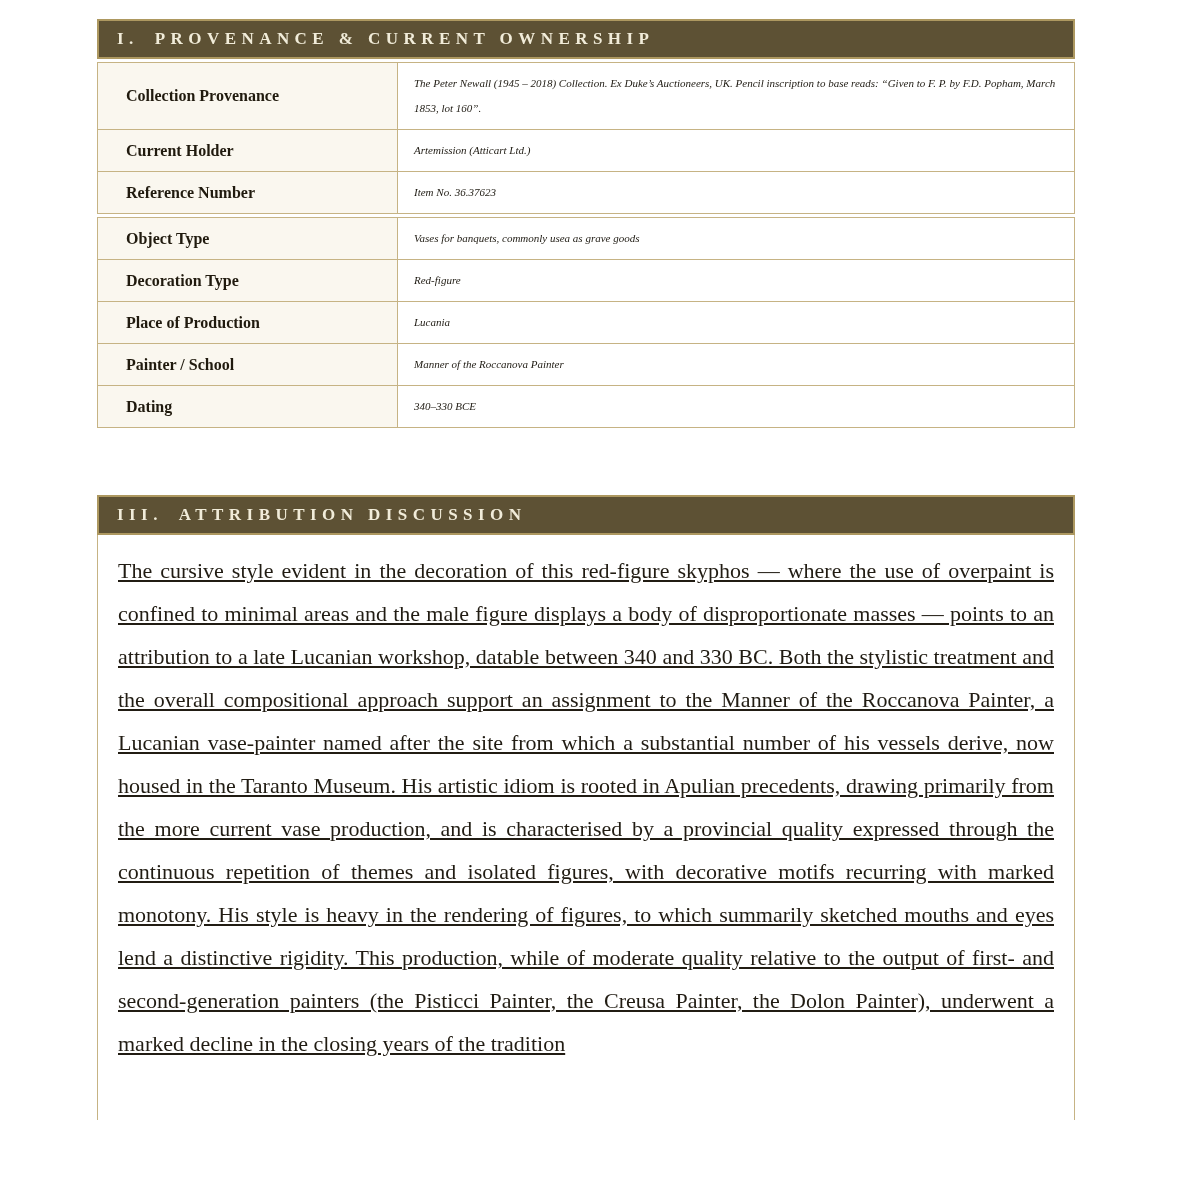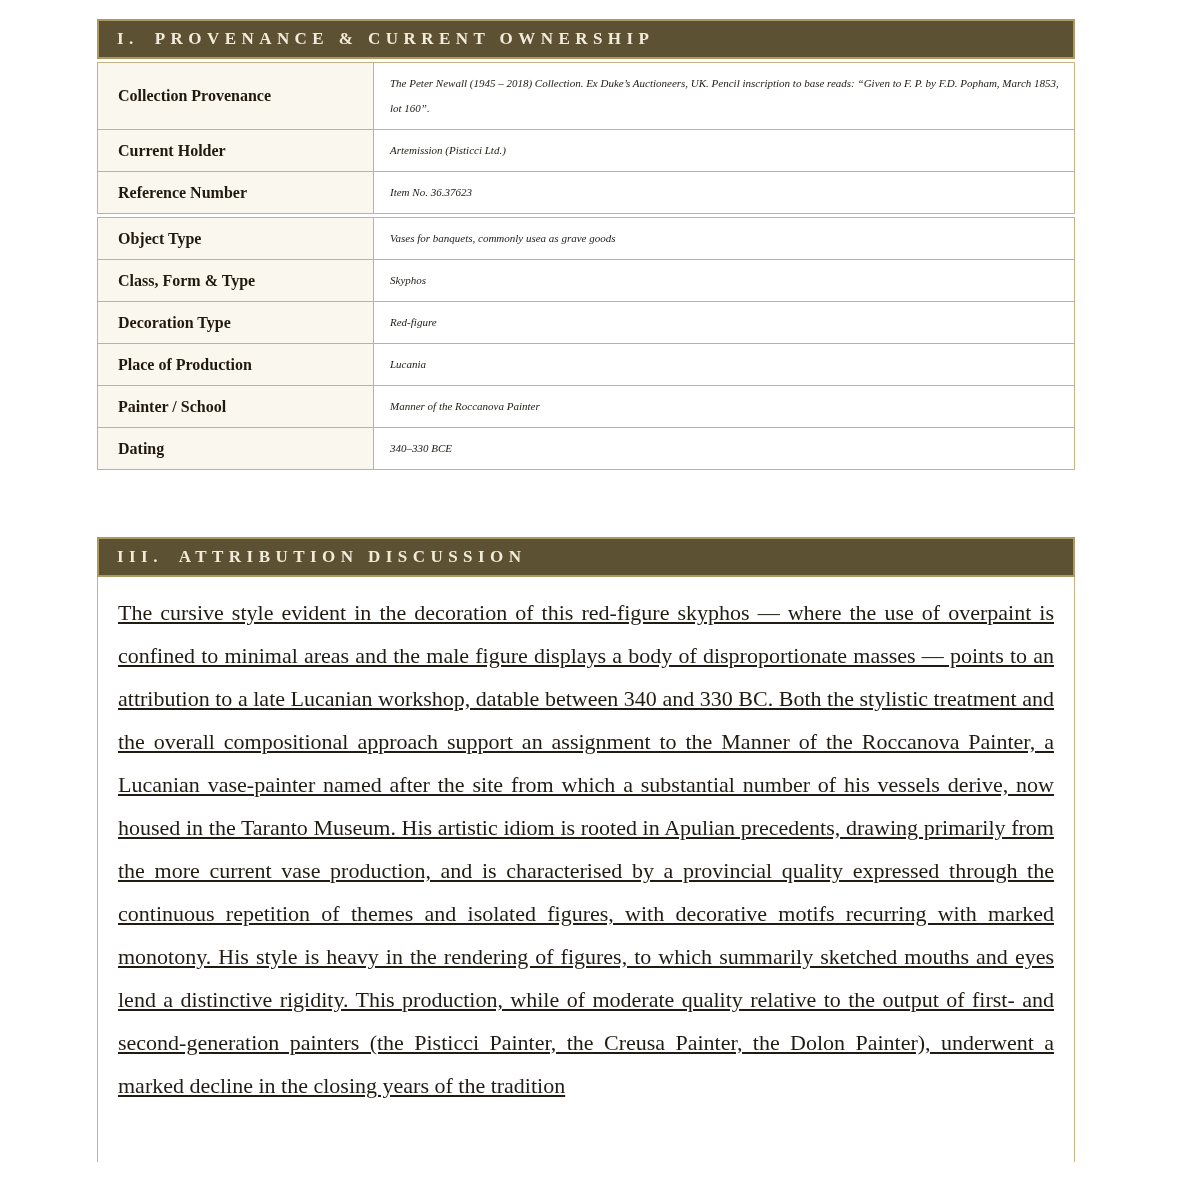--- a/index.html
+++ b/index.html
@@ -37,26 +37,26 @@
     width: 100%;
     margin-top: 3px;
     margin-bottom: 2px;
   }
   table.kv td {
     border: 1px solid #c6b384;
     vertical-align: middle;
   }
   td.label {
     box-sizing: border-box;
-    width: 276px;
+    width: 300px;
     background: #faf7ef;
     font-weight: bold;
     font-size: 16px;
     color: #201a0e;
-    padding: 10px 12px 10px 20px;
+    padding: 10px 12px 10px 28px;
   }
   td.value {
     background: #ffffff;
     font-style: italic;
     font-size: 11px;
     color: #1e1a12;
     padding: 8px 14px 8px 16px;
     line-height: 25px;
   }
   .gap-before-3 { height: 65px; }
@@ -90,40 +90,36 @@
       <span class="ttl">PROVENANCE &amp; CURRENT OWNERSHIP</span>
     </header>
     <table class="kv">
       <tbody>
           <tr>
         <td class="label">Collection Provenance</td>
         <td class="value">The Peter Newall (1945 – 2018) Collection. Ex Duke’s Auctioneers, UK. Pencil inscription to base reads: “Given to F. P. by F.D. Popham, March 1853, lot 160”.</td>
       </tr>
       <tr>
         <td class="label">Current Holder</td>
-        <td class="value">Artemission (Pisticci Ltd.)</td>
+        <td class="value">Artemission (Atticart Ltd.)</td>
       </tr>
       <tr>
         <td class="label">Reference Number</td>
         <td class="value">Item No. 36.37623</td>
       </tr>
     </tbody>
       </table>
   </section>
 
   <section>
     <table class="kv">
       <tbody>
           <tr>
         <td class="label">Object Type</td>
         <td class="value">Vases for banquets, commonly usea as grave goods</td>
-      </tr>
-      <tr>
-        <td class="label">Class, Form &amp; Type</td>
-        <td class="value">Skyphos</td>
       </tr>
       <tr>
         <td class="label">Decoration Type</td>
         <td class="value">Red-figure</td>
       </tr>
       <tr>
         <td class="label">Place of Production</td>
         <td class="value">Lucania</td>
       </tr>
       <tr>

